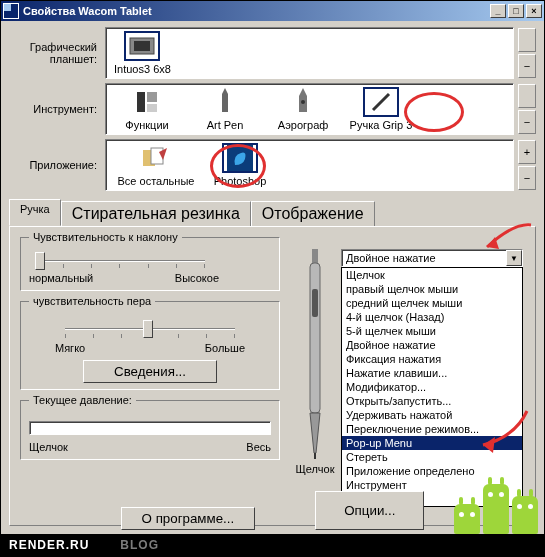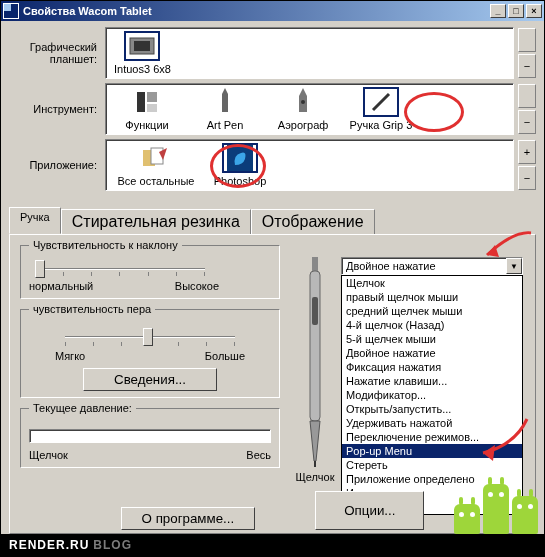--- a/index.html
+++ b/index.html
@@ -15,21 +15,21 @@
 
 .row { display: flex; align-items: center; margin-bottom: 4px; gap: 4px; }
 .row-label { width: 92px; text-align: right; padding-right: 4px; }
 .icon-bar { flex: 1; background: #fff; border: 1px solid #808080; border-right-color:#fff; border-bottom-color:#fff; box-shadow: inset 1px 1px 0 #404040; display: flex; padding: 2px; height: 52px; align-items: center; position:relative;}
 .icon-item { display: flex; flex-direction: column; align-items: center; padding: 2px 6px; cursor: pointer; overflow:hidden;}
 .icon-box { width: 36px; height: 30px; background: #fff; display: flex; align-items: center; justify-content: center; margin-bottom: 2px; }
 .icon-box.sel { border: 2px solid #0a246a; }
 .small-btn-col { display: flex; flex-direction: column; gap: 2px; }
 .small-btn { width: 18px; height: 24px; background: #d4d0c8; border: 1px solid #fff; border-right-color:#808080; border-bottom-color:#808080; cursor: pointer; display:flex;align-items:center;justify-content:center;font-size:11px;}
 
-.tabs { display: flex; margin-top: 16px; }
+.tabs { display: flex; margin-top: 8px; }
 .tab { padding: 3px 10px; background: #d4d0c8; border: 1px solid #fff; border-right-color:#808080; border-bottom: none; cursor: pointer; position: relative; }
 .tab.active { border-bottom: 1px solid #d4d0c8; z-index: 2; }
 .tab:not(.active){margin-top:2px;font-size:16px;}
 .tab-panel { border: 1px solid #fff; border-left-color:#fff; border-top-color:#fff; border-right-color:#808080; border-bottom-color:#808080; padding: 10px; position: relative; min-height: 300px;}
 
 .group { border: 1px solid #808080; border-right-color:#fff; border-bottom-color:#fff; padding: 10px 8px 6px; margin-bottom: 10px; position: relative; }
 .group-title { position: absolute; top: -7px; left: 8px; background: #d4d0c8; padding: 0 4px; }
 .slider-track { height: 2px; background: #808080; border-bottom:1px solid #fff; position: relative; margin: 12px 0 4px; }
 .slider-thumb { width: 10px; height: 18px; background: #d4d0c8; border: 1px solid #fff; border-right-color:#404040; border-bottom-color:#404040; position: absolute; top: -8px; cursor: pointer; }
 .slider-ticks { display:flex; justify-content:space-between; margin-top:-2px;}
@@ -48,21 +48,21 @@
 
 .dropdown { position: absolute; right: 12px; top: 22px; width: 182px; }
 .dd-selected { height: 18px; border:1px solid #808080; border-right-color:#fff; border-bottom-color:#fff; box-shadow: inset 1px 1px 0 #404040; background:#fff; display:flex; align-items:center; padding-left:4px; position:relative;}
 .dd-btn { width:16px; height:16px; background:#d4d0c8; border:1px solid #fff; border-right-color:#404040; border-bottom-color:#404040; position:absolute; right:0; top:0; display:flex;align-items:center;justify-content:center;font-size:8px;}
 .dd-list { border:1px solid #000; background:#fff; }
 .dd-item { padding: 1px 4px; cursor: pointer; white-space: nowrap; overflow:hidden;}
 .dd-item.sel { background: #0a246a; color:#fff; }
 
 .bottom-btns { position:absolute; bottom:26px; left:0; right:0; display:flex; justify-content:center; gap:60px; padding:0 20px;}
 
-.footer { position:absolute; bottom:0; left:0; right:0; height:22px; background:#000; color:#fff; display:flex; align-items:center; padding:0 8px; font-size:12px; font-weight:bold; letter-spacing:1px;}
+.footer { position:absolute; bottom:0; left:0; right:0; height:22px; background:#000; color:#fff; display:flex; align-items:center; padding:0 8px; font-size:12px; font-weight:bold; letter-spacing:1px;gap:27px;}
 .footer .blog{color:#7c7c7c; margin-left:4px;}
 .mascot{position:absolute;bottom:22px;right:6px;display:flex;gap:3px;align-items:flex-end;}
 .masc-b{width:26px;background:#9ed63a;border-radius:6px 6px 2px 2px;position:relative;}
 .masc-b.h1{height:50px;} .masc-b.h2{height:38px;} .masc-b.h3{height:30px;}
 .masc-b::before,.masc-b::after{content:'';position:absolute;width:4px;height:8px;background:#9ed63a;border-radius:2px;top:-7px;}
 .masc-b::before{left:5px;} .masc-b::after{right:5px;}
 .eye{position:absolute;width:5px;height:5px;background:#fff;border-radius:50%;top:8px;}
 .eye.l{left:5px;}.eye.r{right:5px;}
 
 .circle-mark { position:absolute; border:3px solid #e03030; border-radius:50%; pointer-events:none; }

